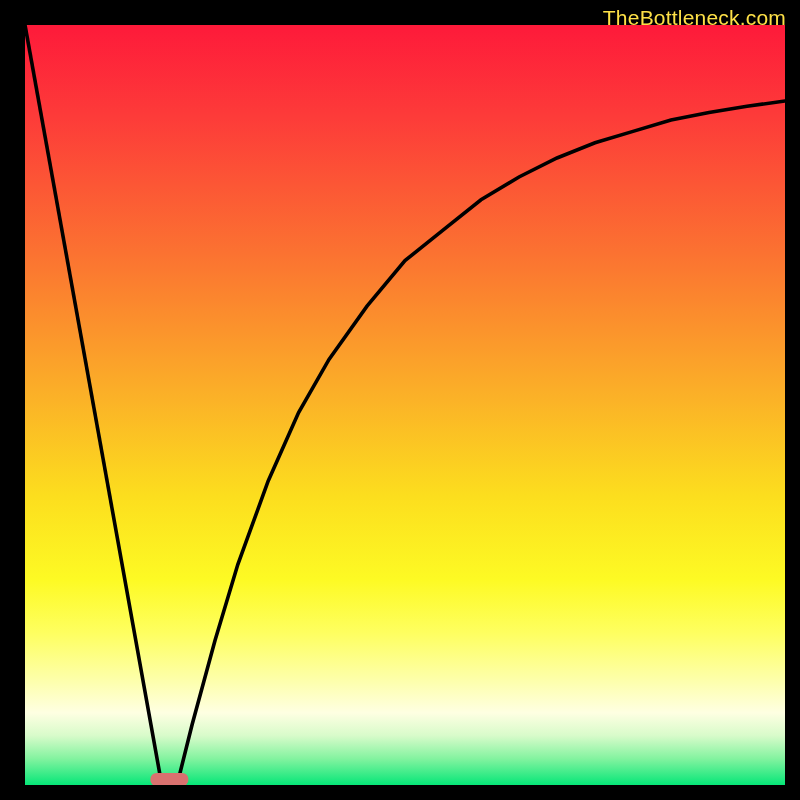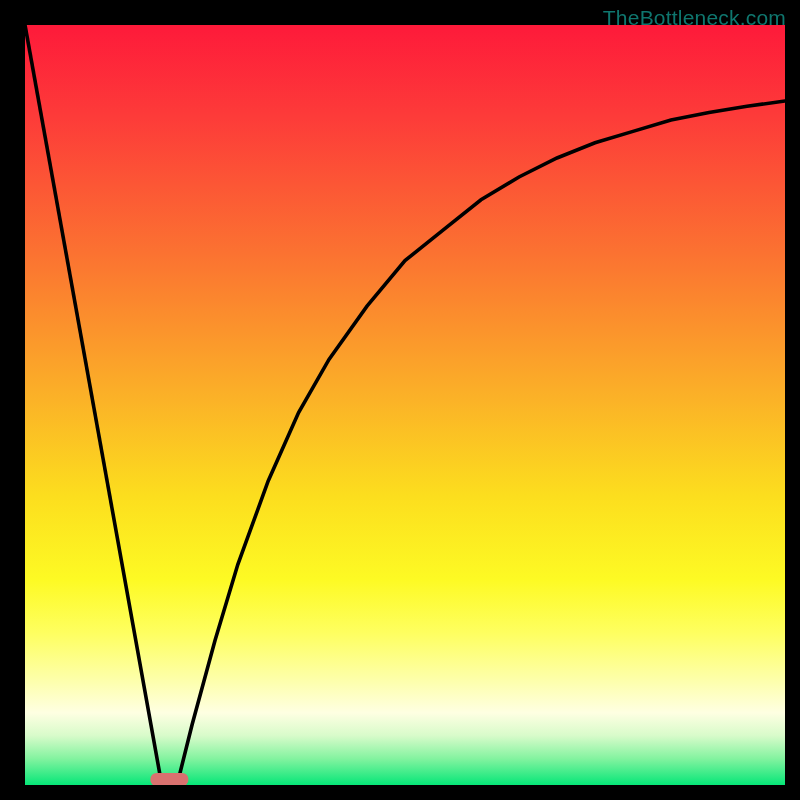--- a/index.html
+++ b/index.html
@@ -14,21 +14,21 @@
   .frame {
     position: relative;
     width: 800px;
     height: 800px;
     background: #000;
   }
   .watermark {
     position: absolute;
     top: 6px;
     right: 14px;
-    color: #0f766e;
+    color: #fde047;
     font-size: 21px;
     font-weight: 400;
     letter-spacing: 0.2px;
     z-index: 10;
   }
   .plot-area {
     position: absolute;
     left: 25px;
     top: 25px;
     width: 760px;

